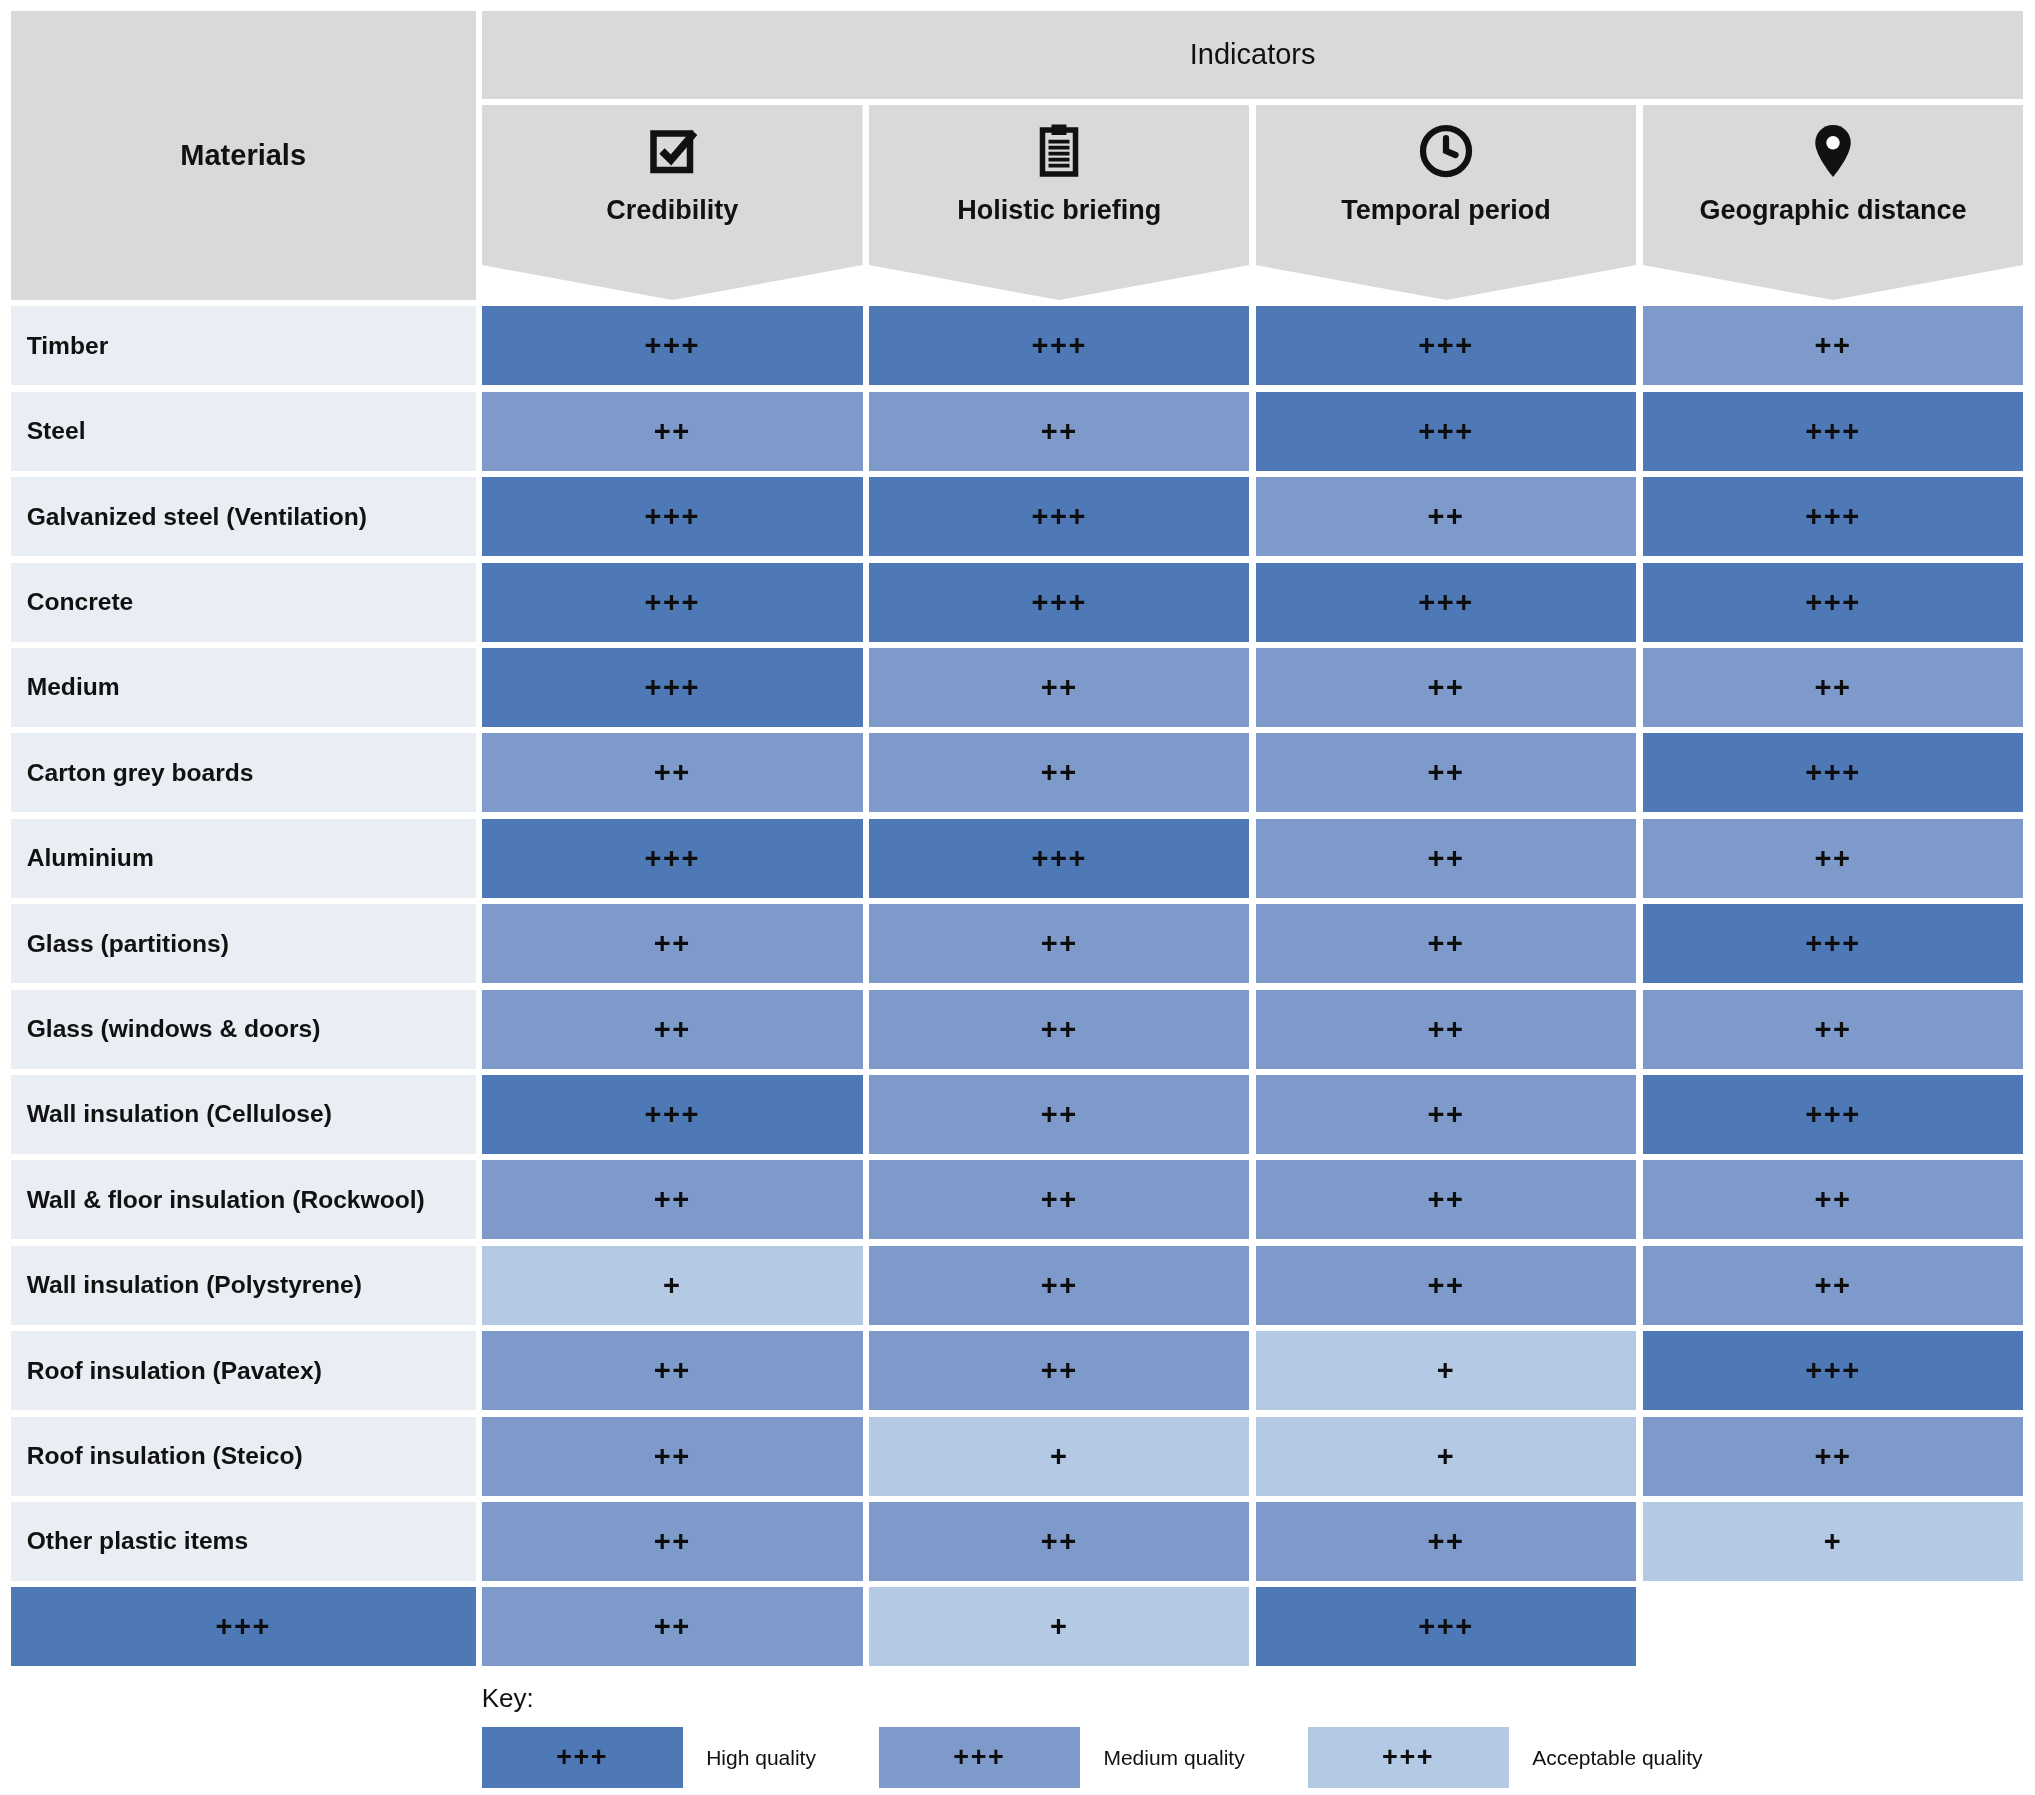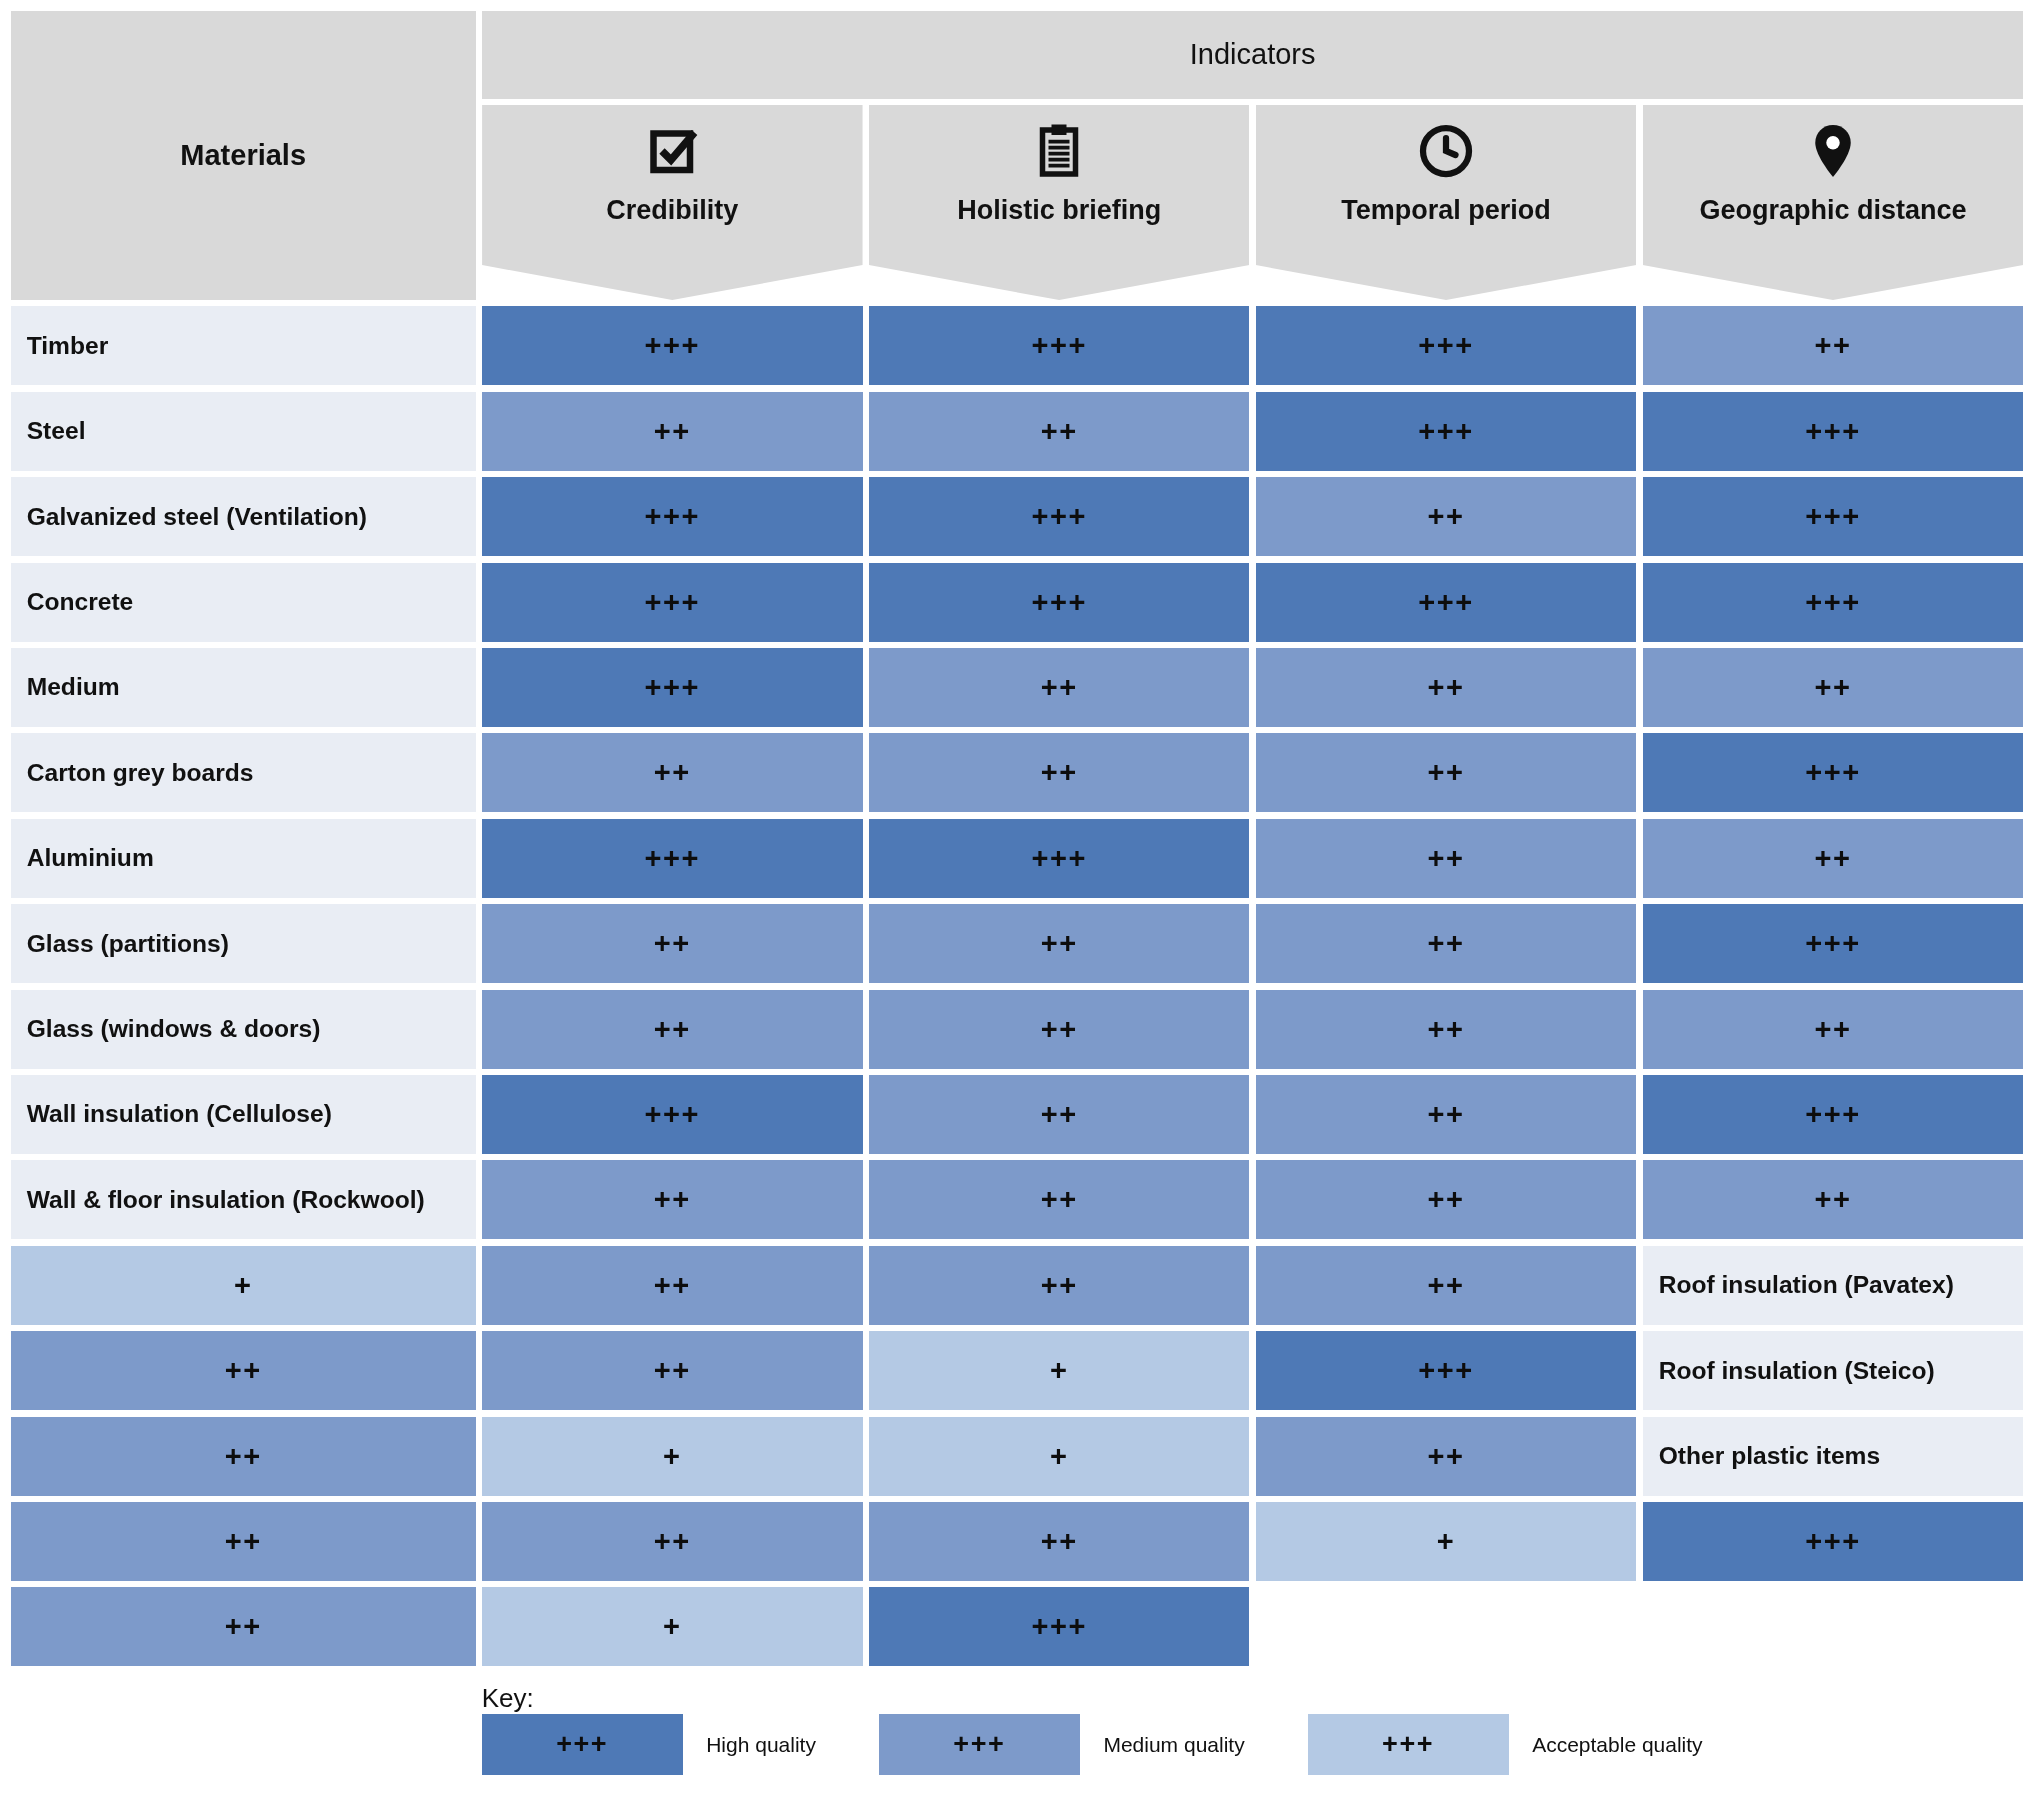--- a/index.html
+++ b/index.html
@@ -16,21 +16,21 @@
   .col-icon{height:60px;display:flex;align-items:center;justify-content:center}
   .col-icon svg{height:60px;width:auto;display:block}
   .col-label{font-weight:bold;font-size:27px;margin-top:14px}
   .mat{background:var(--matbg);justify-content:flex-start;text-align:center;
        padding:0 11.8px 0 16px;font-weight:bold;font-size:24.6px;line-height:1.15}
   .val{font-weight:bold;font-size:29px;letter-spacing:1.6px;color:#0d0d0d}
   .high{background:var(--high)}
   .medium{background:var(--medium)}
   .acceptable{background:var(--acceptable)}
   .key{margin:17px 0 0 471px}
-  .key-title{font-size:26px;}
+  .key-title{font-size:26px;margin-bottom:13px}
   .key-row{display:flex;align-items:center;gap:63px}
   .key-entry{display:flex;align-items:center;gap:23.5px}
   .swatch{width:201px;height:61px;display:flex;align-items:center;justify-content:center;
           font-weight:bold;font-size:27px;letter-spacing:1.6px;color:#0d0d0d}
   .key-label{font-size:21px;white-space:nowrap}
 </style>
 </head>
 <body>
 
 <div class="page">
@@ -134,20 +134,21 @@
       <div class="cell mat">Wall insulation (Cellulose)</div>
       <div class="cell val high">+++</div>
       <div class="cell val medium">++</div>
       <div class="cell val medium">++</div>
       <div class="cell val high">+++</div>
       <div class="cell mat">Wall &amp; floor insulation (Rockwool)</div>
       <div class="cell val medium">++</div>
       <div class="cell val medium">++</div>
       <div class="cell val medium">++</div>
       <div class="cell val medium">++</div>
+      <div class="cell mat">Wall insulation (Polystyrene)</div>
       <div class="cell val acceptable">+</div>
       <div class="cell val medium">++</div>
       <div class="cell val medium">++</div>
       <div class="cell val medium">++</div>
       <div class="cell mat">Roof insulation (Pavatex)</div>
       <div class="cell val medium">++</div>
       <div class="cell val medium">++</div>
       <div class="cell val acceptable">+</div>
       <div class="cell val high">+++</div>
       <div class="cell mat">Roof insulation (Steico)</div>

